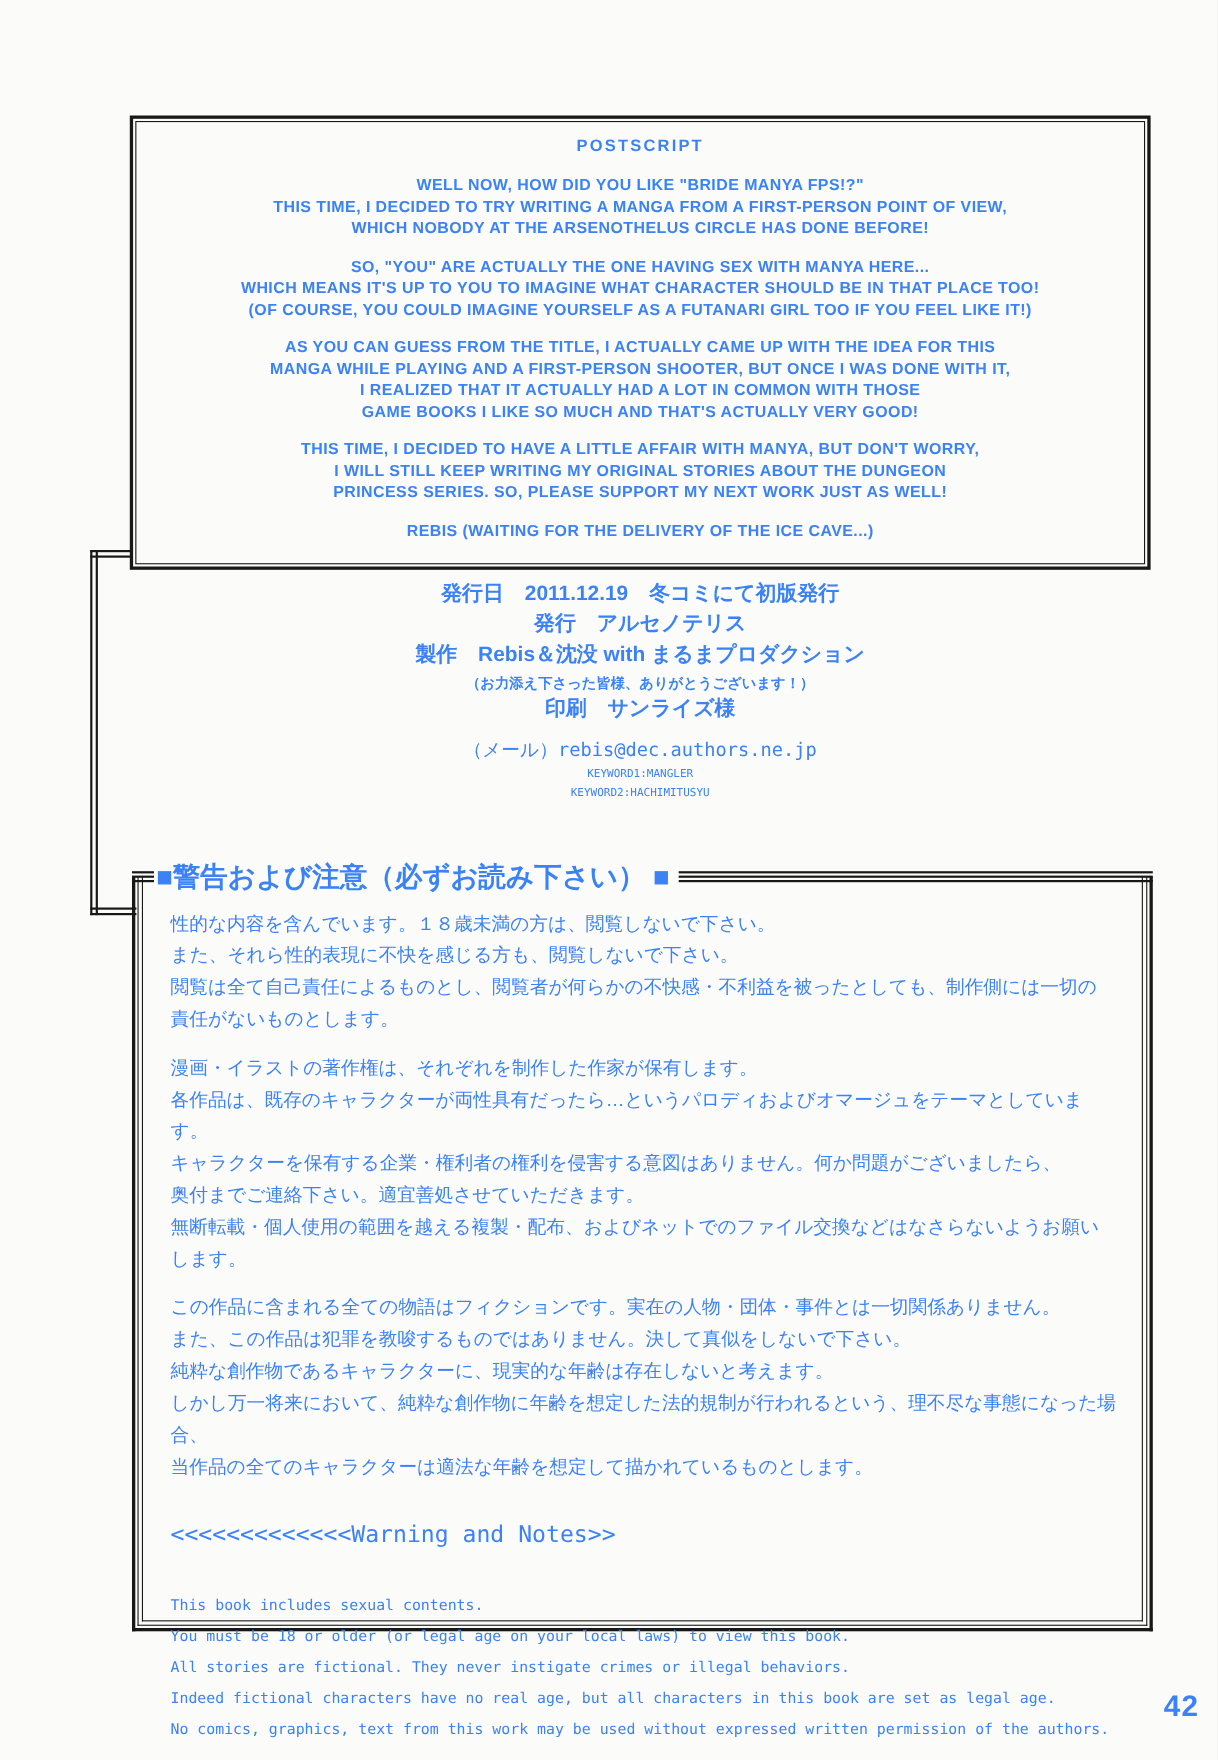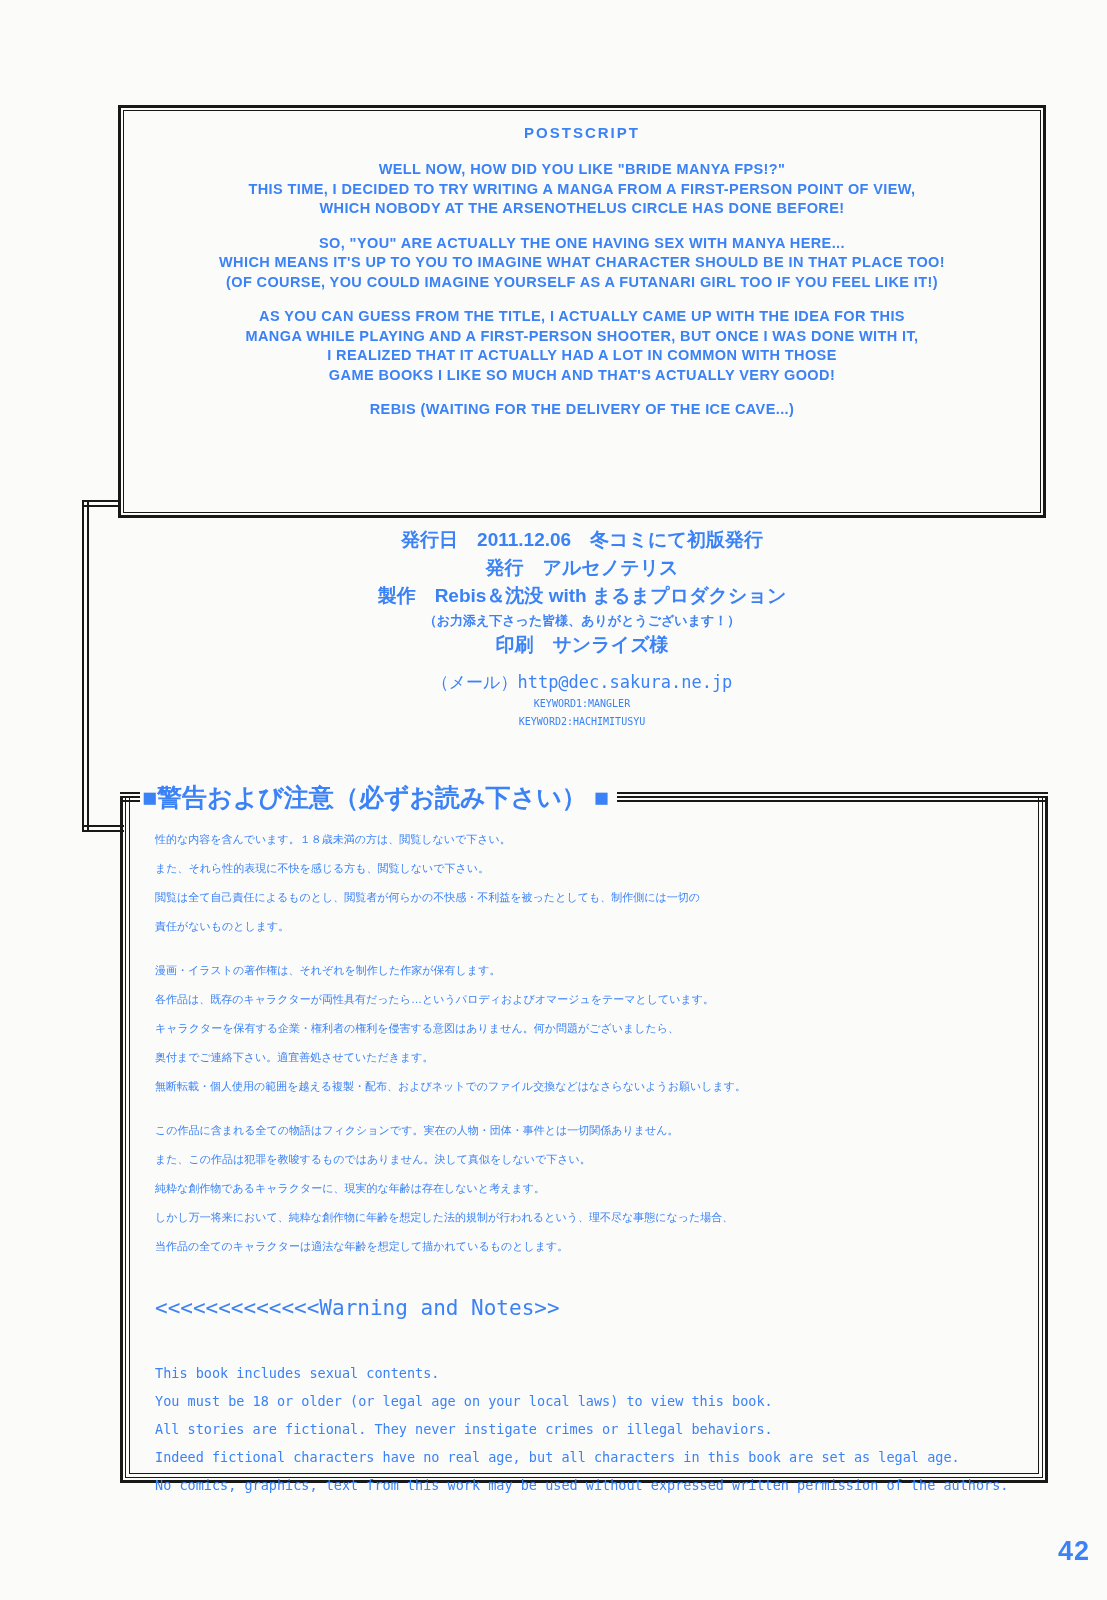--- a/index.html
+++ b/index.html
@@ -79,21 +79,21 @@
     height: 2px; background: #181818;
     box-shadow: 0 -4px 0 #181818, 0 4px 0 #181818;
   }
   .whead .stub { width: 20px; }
   .whead .fill { flex: 1; }
   .whead .htext {
     font-size: 25px; font-weight: bold; line-height: 36px;
     padding: 0 8px 0 2px; white-space: nowrap;
   }
   .wcontent { position: absolute; inset: 0; padding: 28px 30px 0 32px; }
-  .jp-p { font-size: 11px; line-height: 29px; margin-bottom: 15px; }
+  .jp-p { font-size: 17px; line-height: 29px; margin-bottom: 15px; }
   .en-header {
     font-family: "DejaVu Sans Mono", "Liberation Mono", monospace;
     font-size: 21px; line-height: 30px; margin-top: 32px; white-space: nowrap;
   }
   .en-lines {
     font-family: "DejaVu Sans Mono", "Liberation Mono", monospace;
     font-size: 13.5px; line-height: 28px; margin-top: 36px; white-space: nowrap;
   }
 
   .pageno {
@@ -106,37 +106,38 @@
 
 <div class="page">
 
   <div class="psbox">
     <div class="psbox-inner">
       <div class="ps-content">
         <div class="ps-title">POSTSCRIPT</div>
         <p class="ps-p">WELL NOW, HOW DID YOU LIKE "BRIDE MANYA FPS!?"<br>THIS TIME, I DECIDED TO TRY WRITING A MANGA FROM A FIRST-PERSON POINT OF VIEW,<br>WHICH NOBODY AT THE ARSENOTHELUS CIRCLE HAS DONE BEFORE!</p>
         <p class="ps-p">SO, "YOU" ARE ACTUALLY THE ONE HAVING SEX WITH MANYA HERE...<br>WHICH MEANS IT'S UP TO YOU TO IMAGINE WHAT CHARACTER SHOULD BE IN THAT PLACE TOO!<br>(OF COURSE, YOU COULD IMAGINE YOURSELF AS A FUTANARI GIRL TOO IF YOU FEEL LIKE IT!)</p>
         <p class="ps-p">AS YOU CAN GUESS FROM THE TITLE, I ACTUALLY CAME UP WITH THE IDEA FOR THIS<br>MANGA WHILE PLAYING AND A FIRST-PERSON SHOOTER, BUT ONCE I WAS DONE WITH IT,<br>I REALIZED THAT IT ACTUALLY HAD A LOT IN COMMON WITH THOSE<br>GAME BOOKS I LIKE SO MUCH AND THAT'S ACTUALLY VERY GOOD!</p>
+        <p class="ps-p">THIS TIME, I DECIDED TO HAVE A LITTLE AFFAIR WITH MANYA, BUT DON'T WORRY,<br>I WILL STILL KEEP WRITING MY ORIGINAL STORIES ABOUT THE DUNGEON<br>PRINCESS SERIES. SO, PLEASE SUPPORT MY NEXT WORK JUST AS WELL!</p>
         <p class="ps-p">REBIS (WAITING FOR THE DELIVERY OF THE ICE CAVE...)</p>
       </div>
     </div>
   </div>
 
   <div class="conn-v"></div>
   <div class="conn-h top"></div>
   <div class="conn-h bottom"></div>
 
   <div class="colophon">
-    <div class="c-main">発行日　2011.12.06　冬コミにて初版発行</div>
+    <div class="c-main">発行日　2011.12.19　冬コミにて初版発行</div>
     <div class="c-main">発行　アルセノテリス</div>
     <div class="c-main">製作　Rebis＆沈没 with まるまプロダクション</div>
     <div class="c-paren">（お力添え下さった皆様、ありがとうございます！）</div>
     <div class="c-main">印刷　サンライズ様</div>
     <div class="c-contact">
-      <div>（メール）http@dec.sakura.ne.jp</div>
+      <div>（メール）rebis@dec.authors.ne.jp</div>
     </div>
     <div class="c-kw">
       <div>KEYWORD1:MANGLER</div>
       <div>KEYWORD2:HACHIMITUSYU</div>
     </div>
   </div>
 
   <div class="wbox">
     <div class="b2"></div>
     <div class="b3"></div>

